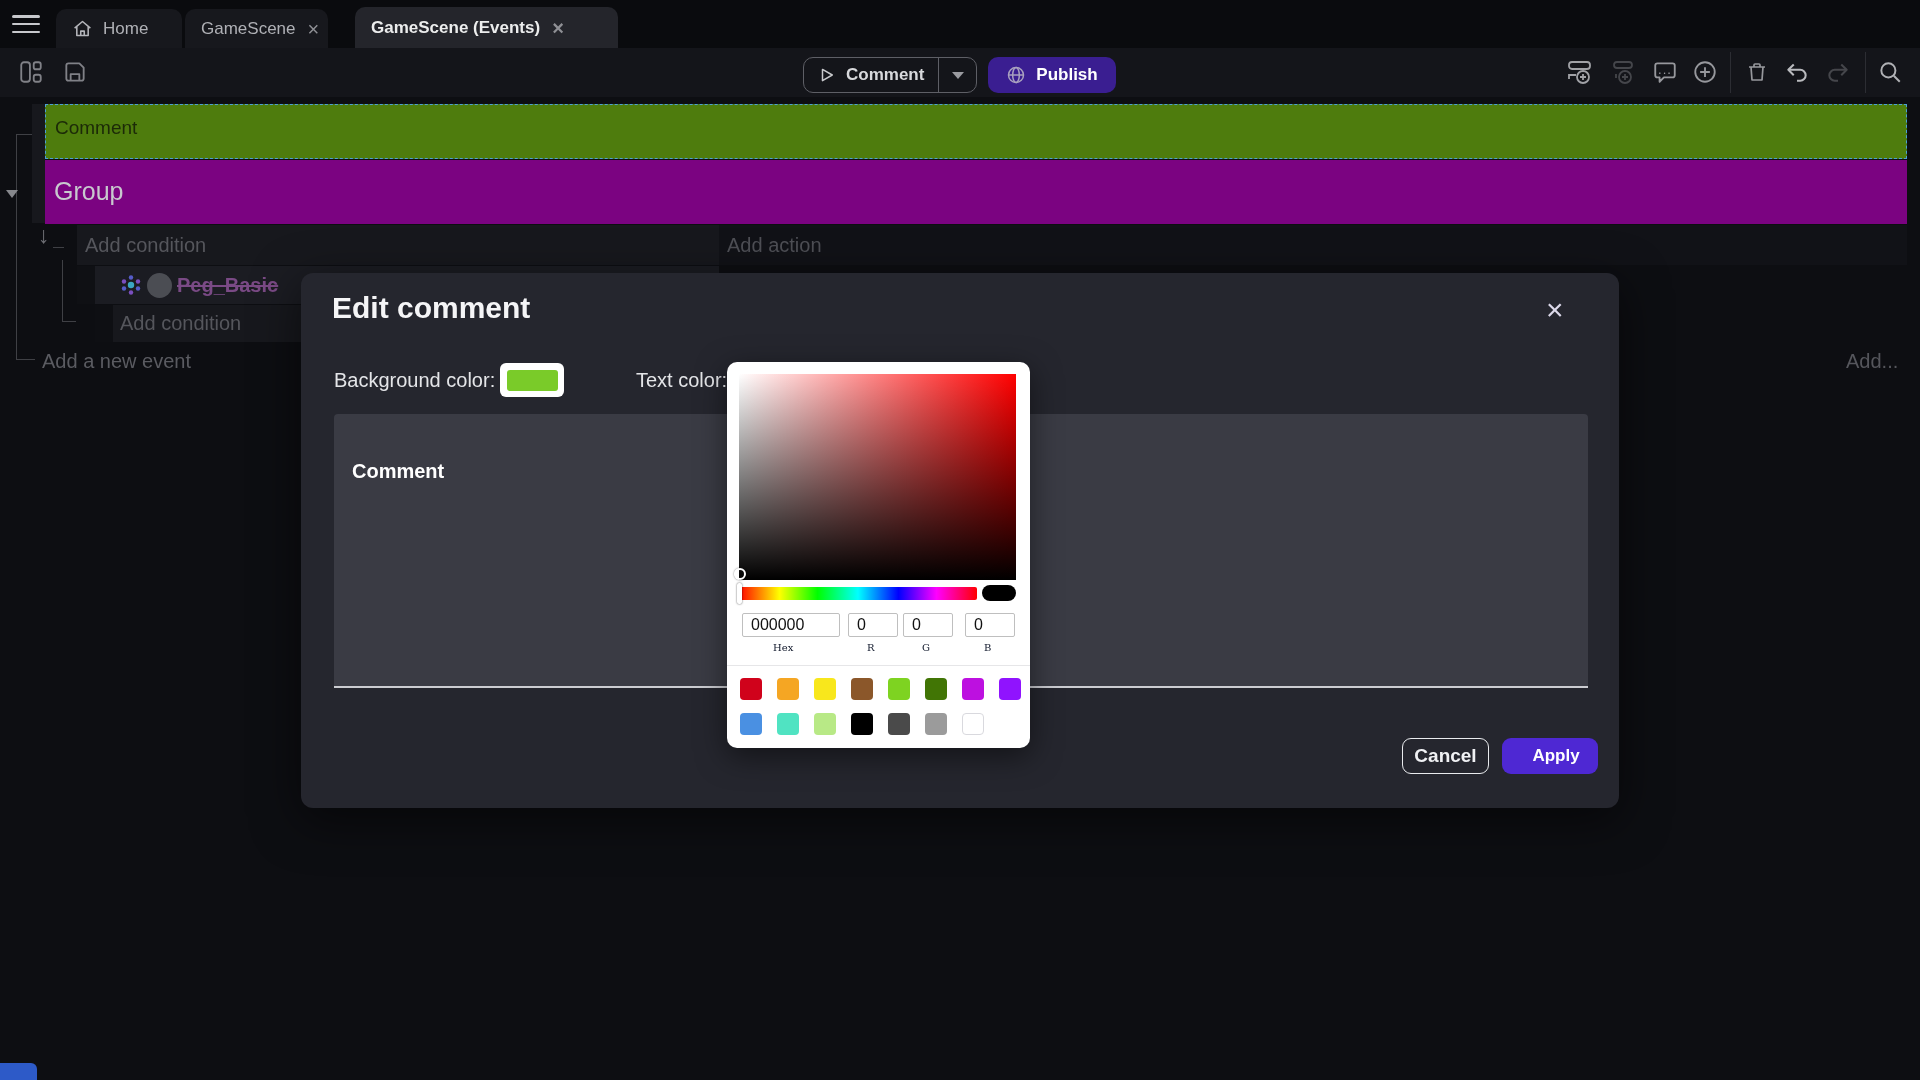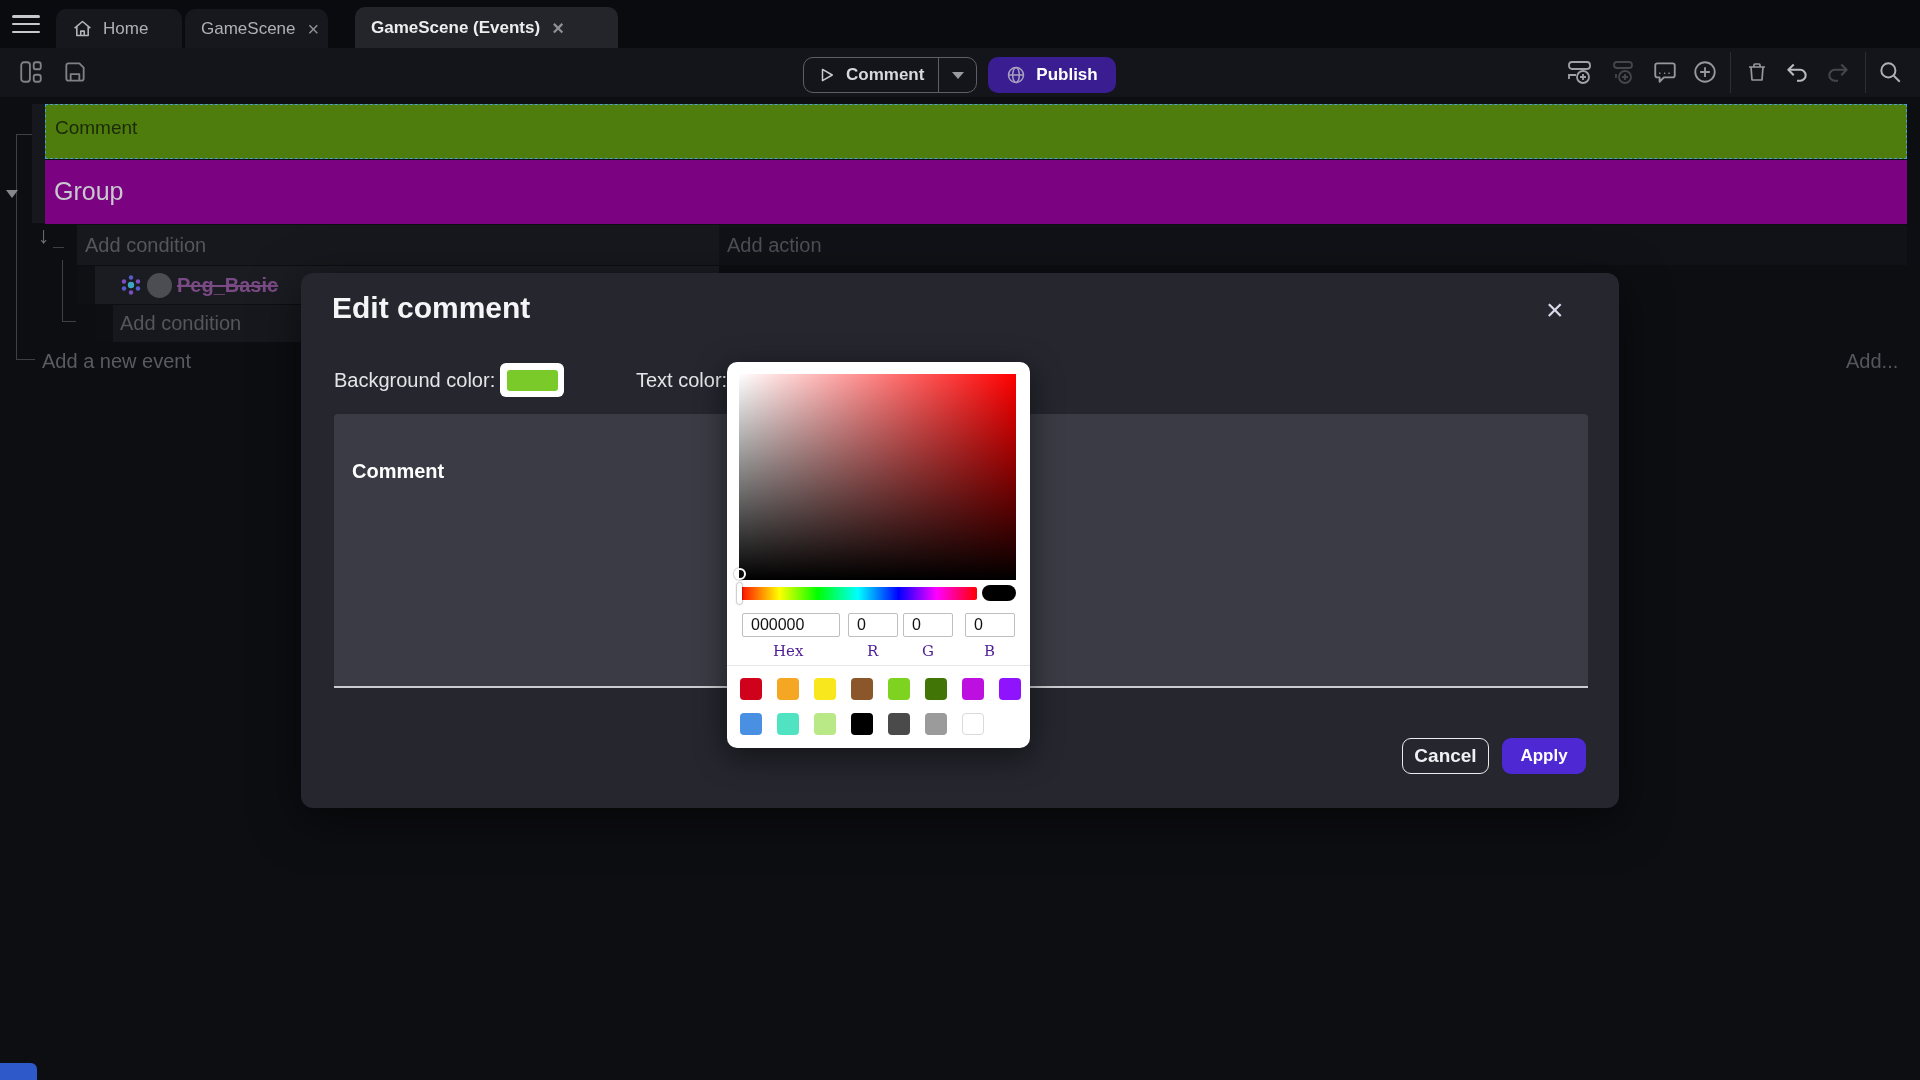--- a/index.html
+++ b/index.html
@@ -59,37 +59,37 @@
   .color-chip{left:199px;top:90px;width:64px;height:34px;background:#fff;border-radius:6px;cursor:pointer;
     display:flex;align-items:center;justify-content:center;}
   .color-chip .inner{width:51px;height:21px;border-radius:3px;}
   .dlg-textarea{left:33px;top:141px;width:1254px;height:274px;background:#3a3b44;border:none;
     border-bottom:2px solid #cbccd1;border-radius:4px 4px 0 0;box-sizing:border-box;
     padding:46px 0 0 18px;font-family:"Liberation Sans",sans-serif;font-size:20px;font-weight:bold;
     color:#fff;resize:none;outline:none;}
   .btn-cancel{left:1101px;top:465px;width:87px;height:36px;border:1.5px solid #e9ebee;border-radius:9px;
     background:transparent;color:#f0f1f4;font-weight:bold;font-size:19px;display:flex;align-items:center;justify-content:center;cursor:pointer;box-sizing:border-box;}
   .btn-apply{left:1201px;top:465px;width:84px;height:36px;background:#4e28d3;border-radius:9px;
-    color:#fff;font-weight:bold;font-size:17px;display:flex;align-items:center;justify-content:center;cursor:pointer;}
+    color:#fff;font-weight:bold;font-size:17px;display:flex;align-items:center;justify-content:center;cursor:pointer;padding-left:12px;}
 
   
   .picker{left:727px;top:362px;width:303px;height:386px;background:#fff;border-radius:10px;
     box-shadow:0 8px 30px rgba(0,0,0,.5);z-index:30;color:#222;}
   .sat{left:12px;top:12px;width:277px;height:206px;background:
     linear-gradient(to top,#000,rgba(0,0,0,0)),linear-gradient(to right,#fff,#f00);}
   .sat-cursor{left:-5px;top:194px;width:12px;height:12px;border:2px solid #fff;border-radius:50%;
     box-shadow:0 0 2px rgba(0,0,0,.6);box-sizing:border-box;}
   .hue{left:12px;top:225px;width:238px;height:13px;border-radius:2px;background:
     linear-gradient(to right,#f00 0%,#ff0 17%,#0f0 33%,#0ff 50%,#00f 67%,#f0f 83%,#f00 100%);}
   .hue-cursor{left:10px;top:221px;width:5px;height:21px;background:#fff;border-radius:2px;
     box-shadow:0 0 2px rgba(0,0,0,.7);}
   .cur-swatch{left:255px;top:223px;width:34px;height:16px;border-radius:8px;}
   .pk-input{position:absolute;top:251px;height:24px;border:1px solid #bfbfbf;border-radius:2px;
     font-family:"Liberation Sans",sans-serif;font-size:16px;color:#111;padding:0 4px 0 8px;box-sizing:border-box;outline:none;}
-  .pk-label{position:absolute;top:280px;font-family:"DejaVu Serif",serif;font-size:15px;color:#4c1d95;}
+  .pk-label{position:absolute;top:280px;font-family:"DejaVu Serif",serif;font-size:10px;color:#0f172a;}
   .pk-divider{left:0;top:303px;width:303px;height:1px;background:#e6e6e8;}
   .swatch-row{position:absolute;left:13px;width:282px;display:flex;gap:15px;}
   .swatch{width:22px;height:22px;border-radius:4px;cursor:pointer;box-sizing:border-box;}
 
   .chat-corner{left:0;top:1063px;width:37px;height:17px;background:#2d5ac8;border-radius:0 6px 0 0;}
   svg{display:block;}
 </style>
 </head>
 <body>
 

